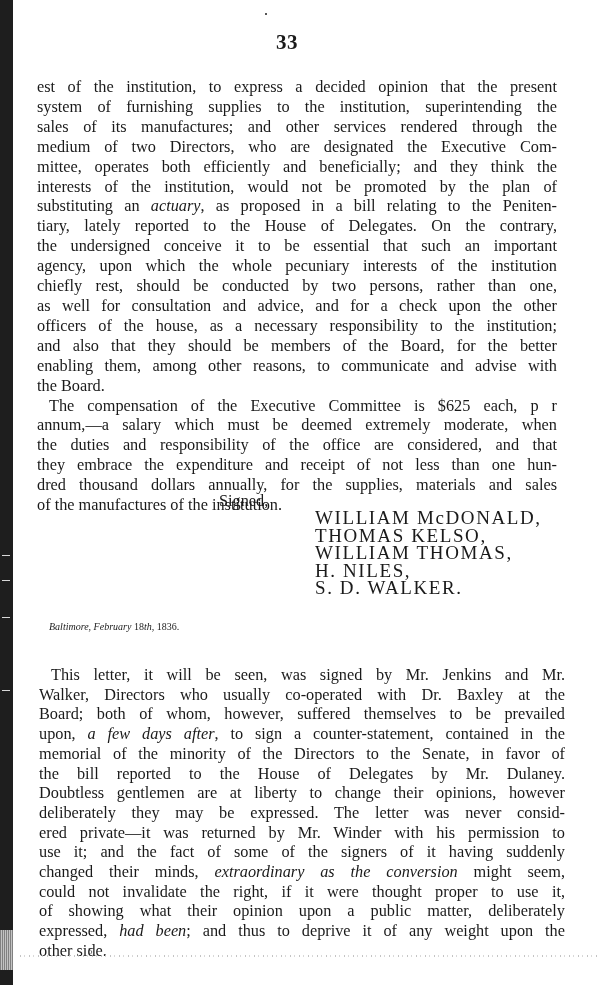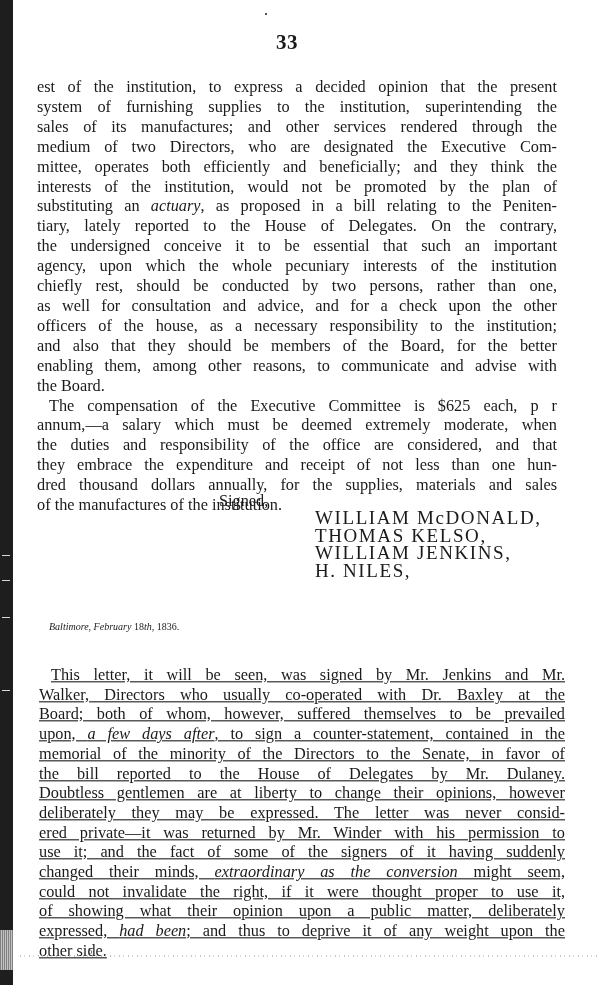--- a/index.html
+++ b/index.html
@@ -110,21 +110,20 @@
     .dateline .num {
       font-style: normal;
     }
     .body-text-2 {
       position: absolute;
       left: 39px;
       top: 664px;
       width: 526px;
       font-size: 16.3px;
       line-height: 19.7px;
-      text-decoration: underline;
     }
     .footer-sig {
       position: absolute;
       left: 88px;
       top: 946px;
       font-size: 9px;
       color: #444;
     }
     .footer-noise {
       position: absolute;
@@ -173,22 +172,23 @@
   <span class="line">they embrace the expenditure and receipt of not less than one hun-</span>
   <span class="line">dred thousand dollars annually, for the supplies, materials and sales</span>
   <span class="line last">of the manufactures of the institution.</span>
 </div>
 
 <div class="signed">Signed,</div>
 
 <div class="signatories">
   <div>WILLIAM McDONALD,</div>
   <div>THOMAS KELSO,</div>
-  <div>WILLIAM JENKINS,</div>
+  <div>WILLIAM THOMAS,</div>
   <div>H. NILES,</div>
+  <div>S. D. WALKER.</div>
 </div>
 
 <div class="dateline"><span>Baltimore, February</span> <span class="num">18</span><span>th</span><span class="num">, 1836.</span></div>
 
 <div class="body-text-2">
   <span class="line indent">This letter, it will be seen, was signed by Mr. Jenkins and Mr.</span>
   <span class="line">Walker, Directors who usually co-operated with Dr. Baxley at the</span>
   <span class="line">Board; both of whom, however, suffered themselves to be prevailed</span>
   <span class="line"><span>upon, </span><em>a few days after</em><span>, to sign a counter-statement, contained in the</span></span>
   <span class="line">memorial of the minority of the Directors to the Senate, in favor of</span>

